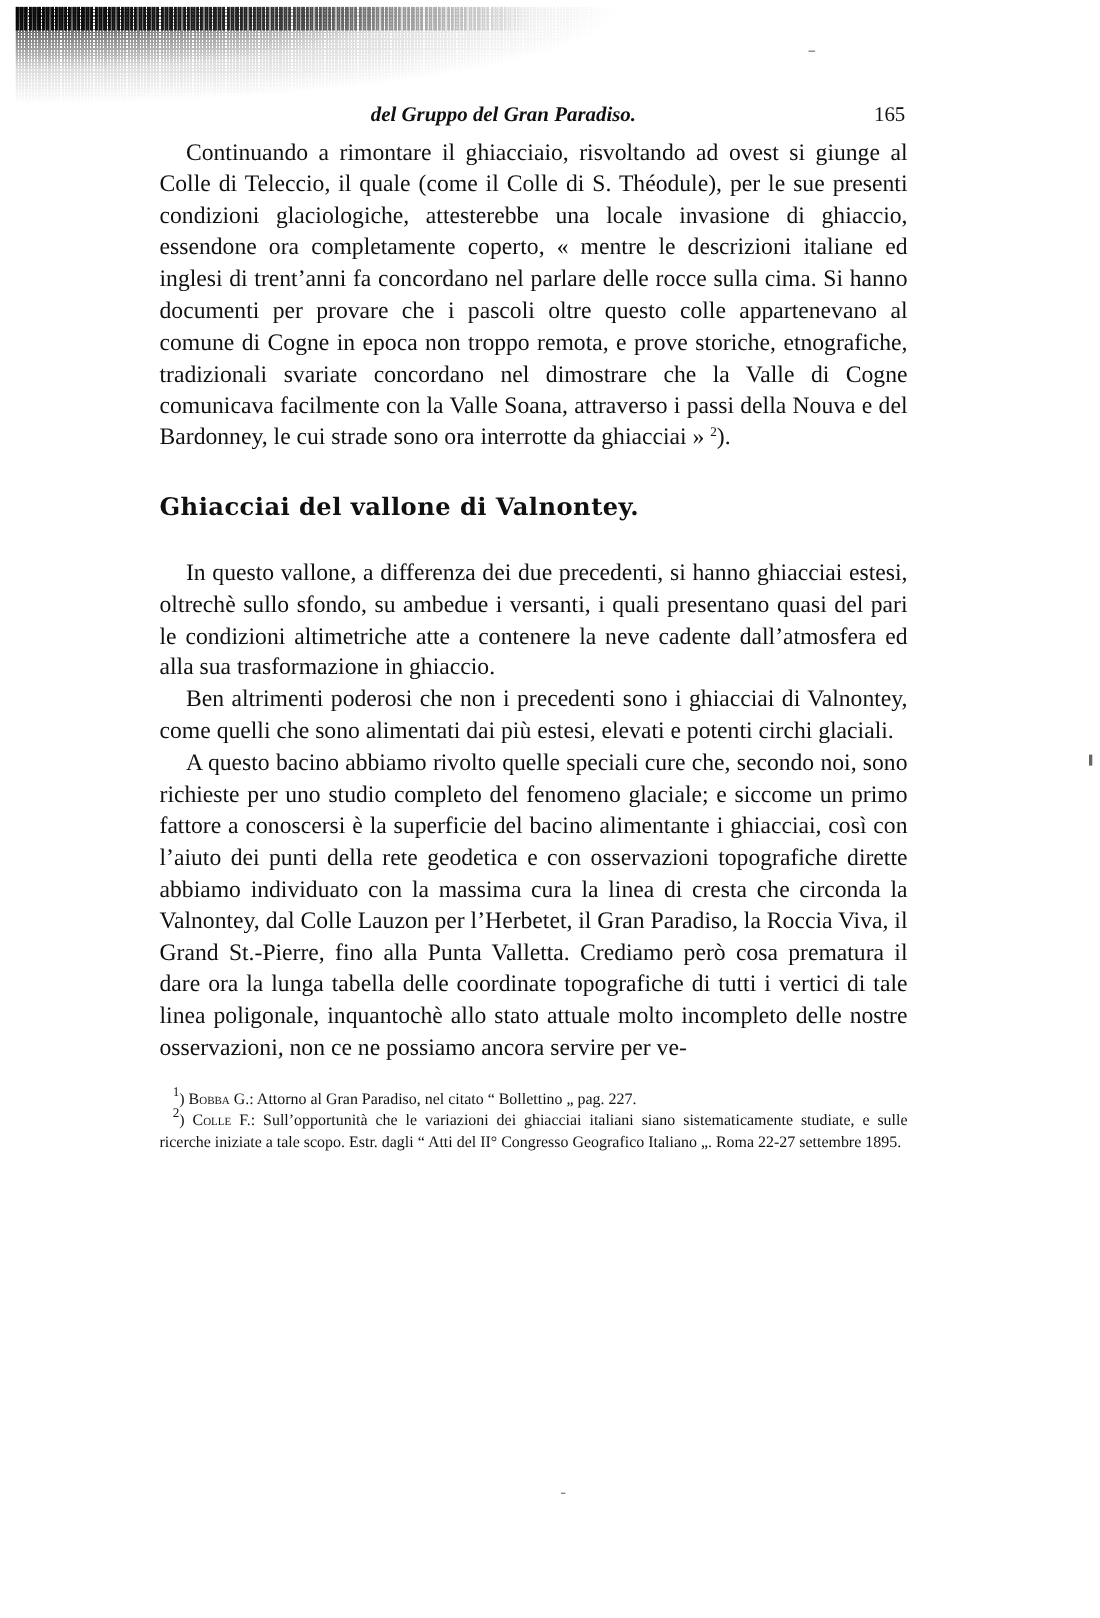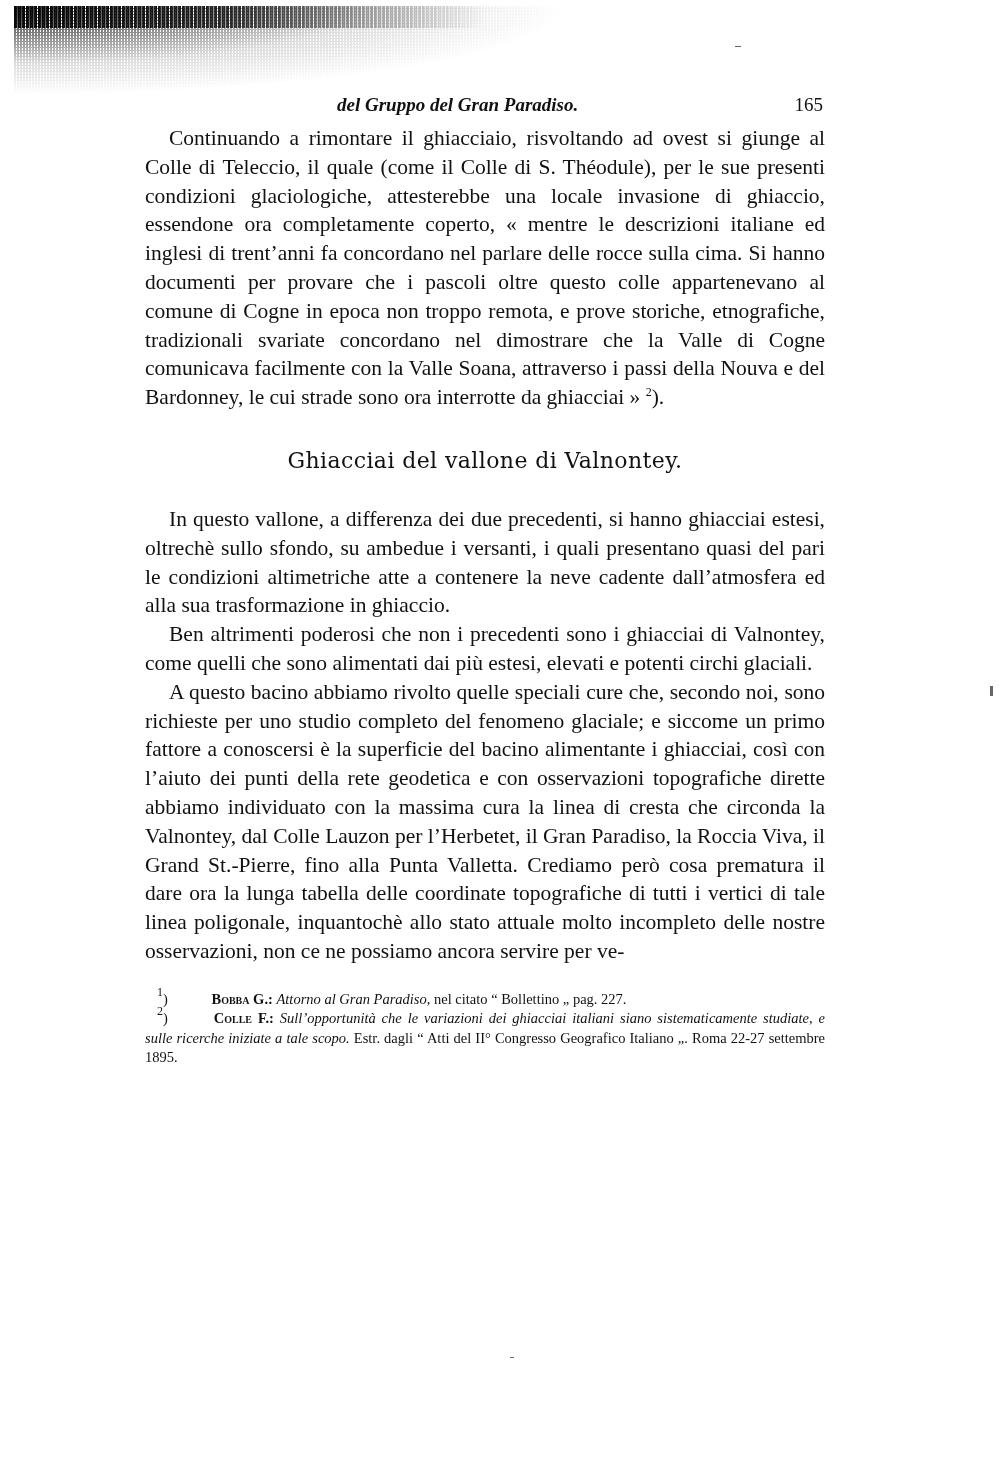--- a/index.html
+++ b/index.html
@@ -67,36 +67,35 @@
     margin: 0;
   }
   .para.indent { text-indent: 24px; }
   .para.first { margin-top: 4px; }
   sup {
     font-size: 12px;
     vertical-align: 8px;
     line-height: 0;
   }
   .section-heading {
-    text-align: center;
-    font-weight: normal;
+    font-weight: bold;
     font-size: 22px;
     letter-spacing: 0.4px;
     margin: 36px 0 32px 0;
     font-family: "DejaVu Serif", serif;
   }
   .footnotes {
     margin-top: 24px;
     font-size: 14.5px;
     line-height: 19.5px;
     text-align: justify;
   }
   .footnote { margin: 0; text-indent: 12px; }
-  .fn-author { font-variant: small-caps; font-weight: bold; margin-left: 40px; }
-  .fn-title { font-style: italic; }
+  .fn-author { font-variant: small-caps; font-weight: normal; }
+  .fn-title { }
   .fn-bold { font-weight: normal; }
   .stray-mark {
     position: absolute;
     width: 6px;
     height: 1px;
     background: #666;
   }
 </style>
 </head>
 <body>

